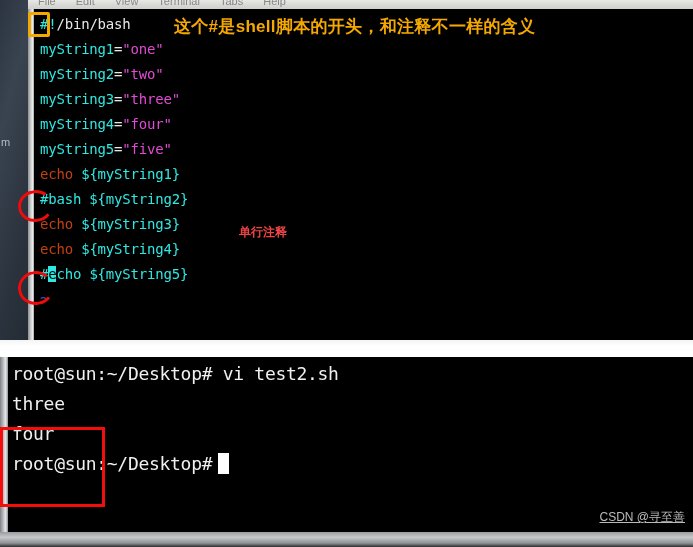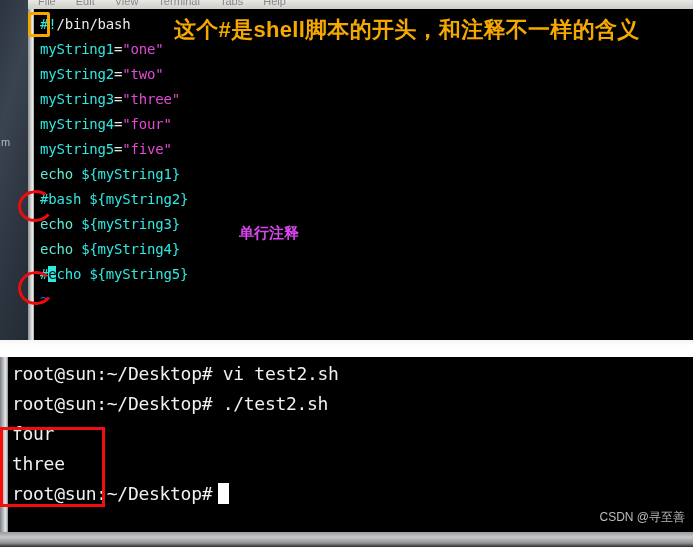--- a/index.html
+++ b/index.html
@@ -92,21 +92,21 @@
     line-height: 25px;
     font-size: 14px;
     font-family: "DejaVu Sans Mono", monospace;
     white-space: pre;
     padding-left: 6px;
     letter-spacing: -0.2px;
   }
   .tok-cyan   { color: #2fe8e2; }
   .tok-white  { color: #e8e8e8; }
   .tok-magenta{ color: #e24ad6; }
-  .tok-yellow { color: #5eead4; }
+  .tok-yellow { color: #c2410c; }
   .cursor-blk {
     background: #2fe8e2;
     color: #000;
   }
 
   
   .tilde-line {
     height: 22px;
     line-height: 22px;
     font-size: 16px;
@@ -180,44 +180,44 @@
     vertical-align: -4px;
     margin-left: 6px;
   }
 
   
   .ann-orange-text {
     position: absolute;
     left: 174px;
     top: 15px;
     font-family: "Liberation Sans", sans-serif;
-    font-size: 22px;
+    font-size: 17px;
     font-weight: 600;
     color: #f5a800;
     white-space: nowrap;
     letter-spacing: 0.3px;
   }
   .ann-orange-box {
     position: absolute;
     left: 28px;
     top: 12px;
     width: 22px;
     height: 25px;
     border: 3px solid #f5a800;
     border-radius: 2px;
     box-sizing: border-box;
   }
   .ann-red-text {
     position: absolute;
     left: 239px;
     top: 224px;
     font-family: Liberation Serif, serif;
-    font-size: 15px;
+    font-size: 12px;
     font-weight: 700;
-    color: #d946ef;
+    color: #ef4444;
     white-space: nowrap;
   }
   .ann-red-circle {
     position: absolute;
     border: 3px solid #ee0b0b;
     border-radius: 50%;
     box-sizing: border-box;
   }
   .ann-red-circle.c1 {
     left: 18px;
@@ -247,20 +247,21 @@
 
   .watermark {
     position: absolute;
     right: 8px;
     bottom: 21px;
     font-family: "Liberation Sans", sans-serif;
     font-size: 12px;
     color: #cfcfcf;
     opacity: .9;
     white-space: nowrap;
+    text-decoration: underline;
   }
 </style>
 </head>
 <body>
 
 <div id="screen">
 
   <div class="desktop-strip">
     <div class="desktop-ghost-text">m</div>
   </div>
@@ -298,23 +299,22 @@
 
   <div id="separator">
     <div class="sep-shade"></div>
   </div>
 
   <div id="bash-window">
     <div class="bash-frame-left"></div>
     <div class="bash-body">
       <div id="term-lines">
           <div class="term-line"><span>root@sun:~/Desktop#</span><span> vi test2.sh</span></div>
-          <div class="term-line"><span>root@sun:~/Desktop#</span><span> ./test2.sh</span></div>
+          <div class="term-line">three</div>
           <div class="term-line">four</div>
-          <div class="term-line">three</div>
           <div class="term-line"><span>root@sun:~/Desktop#</span><span></span><span class="term-cursor"></span></div>
         </div>
     </div>
     <div class="bash-frame-bottom"></div>
   </div>
 
   <div class="ann-orange-box"></div>
   <div class="ann-orange-text">这个#是shell脚本的开头，和注释不一样的含义</div>
 
   <div class="ann-red-circle c1"></div>

